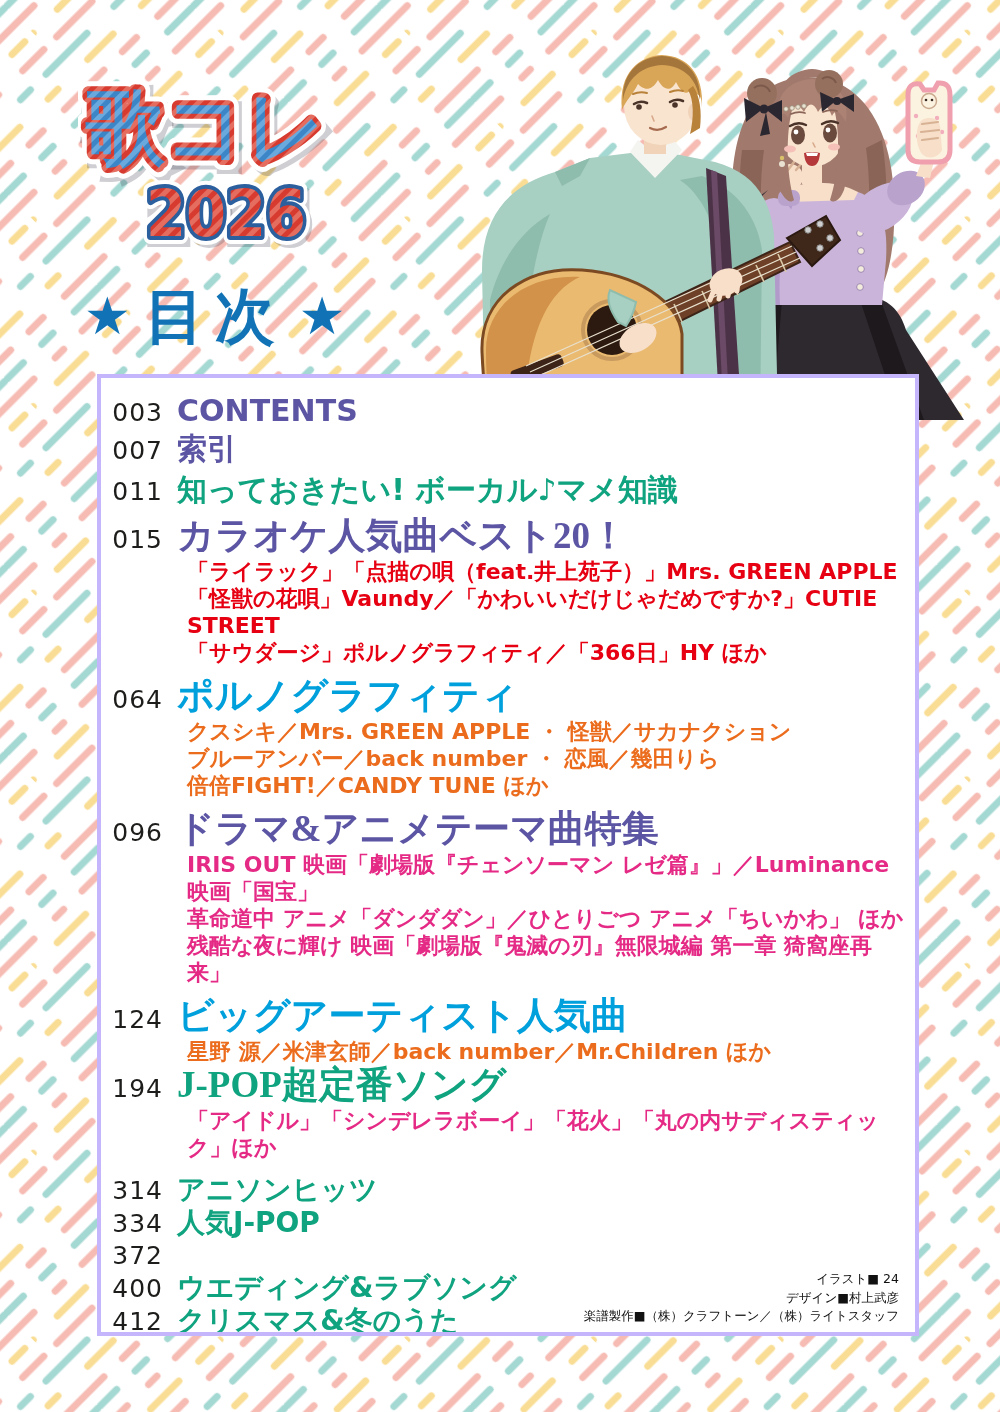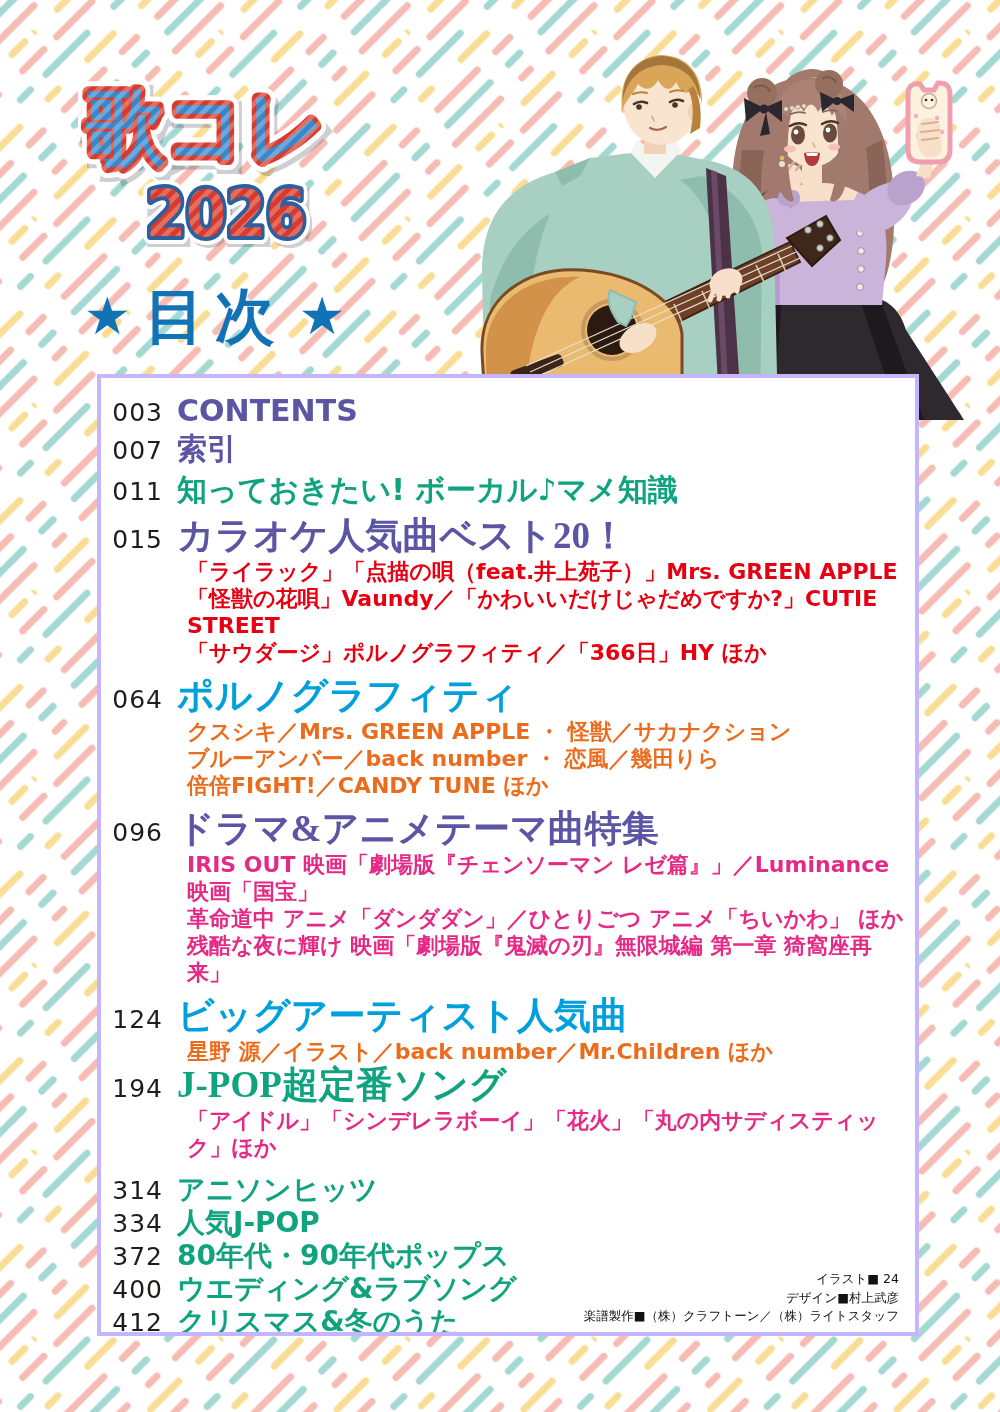--- a/index.html
+++ b/index.html
@@ -323,42 +323,41 @@
     <div class="sub s-pink">IRIS OUT 映画「劇場版『チェンソーマン レゼ篇』」／Luminance 映画「国宝」</div>
     <div class="sub s-pink">革命道中 アニメ「ダンダダン」／ひとりごつ アニメ「ちいかわ」 ほか</div>
     <div class="sub s-pink">残酷な夜に輝け 映画「劇場版『鬼滅の刃』無限城編 第一章 猗窩座再来」</div>
   </div>
 
   <div class="toc-row g3">
     <span class="num">124</span>
     <span class="title t-lg c-cyan">ビッグアーティスト人気曲</span>
   </div>
   <div class="subs">
-    <div class="sub s-orange">星野 源／イラスト／back number／Mr.Children ほか</div>
+    <div class="sub s-orange">星野 源／米津玄師／back number／Mr.Children ほか</div>
   </div>
 
   <div class="toc-row g4">
     <span class="num">194</span>
     <span class="title t-lg c-green">J-POP超定番ソング</span>
   </div>
   <div class="subs">
     <div class="sub s-pink">「アイドル」「シンデレラボーイ」「花火」「丸の内サディスティック」ほか</div>
   </div>
 
   <div class="toc-row g5">
     <span class="num">314</span>
     <span class="title t-sm c-green">アニソンヒッツ</span>
   </div>
   <div class="toc-row g6">
     <span class="num">334</span>
     <span class="title t-sm c-green">人気J-POP</span>
   </div>
   <div class="toc-row g6">
     <span class="num">372</span>
-    <span class="title t-sm c-green">80年代・90年代ポップス</span>
   </div>
   <div class="toc-row g6">
     <span class="num">400</span>
     <span class="title t-sm c-green">ウエディング&amp;ラブソング</span>
   </div>
   <div class="toc-row g6">
     <span class="num">412</span>
     <span class="title t-sm c-green">クリスマス&amp;冬のうた</span>
   </div>
 

